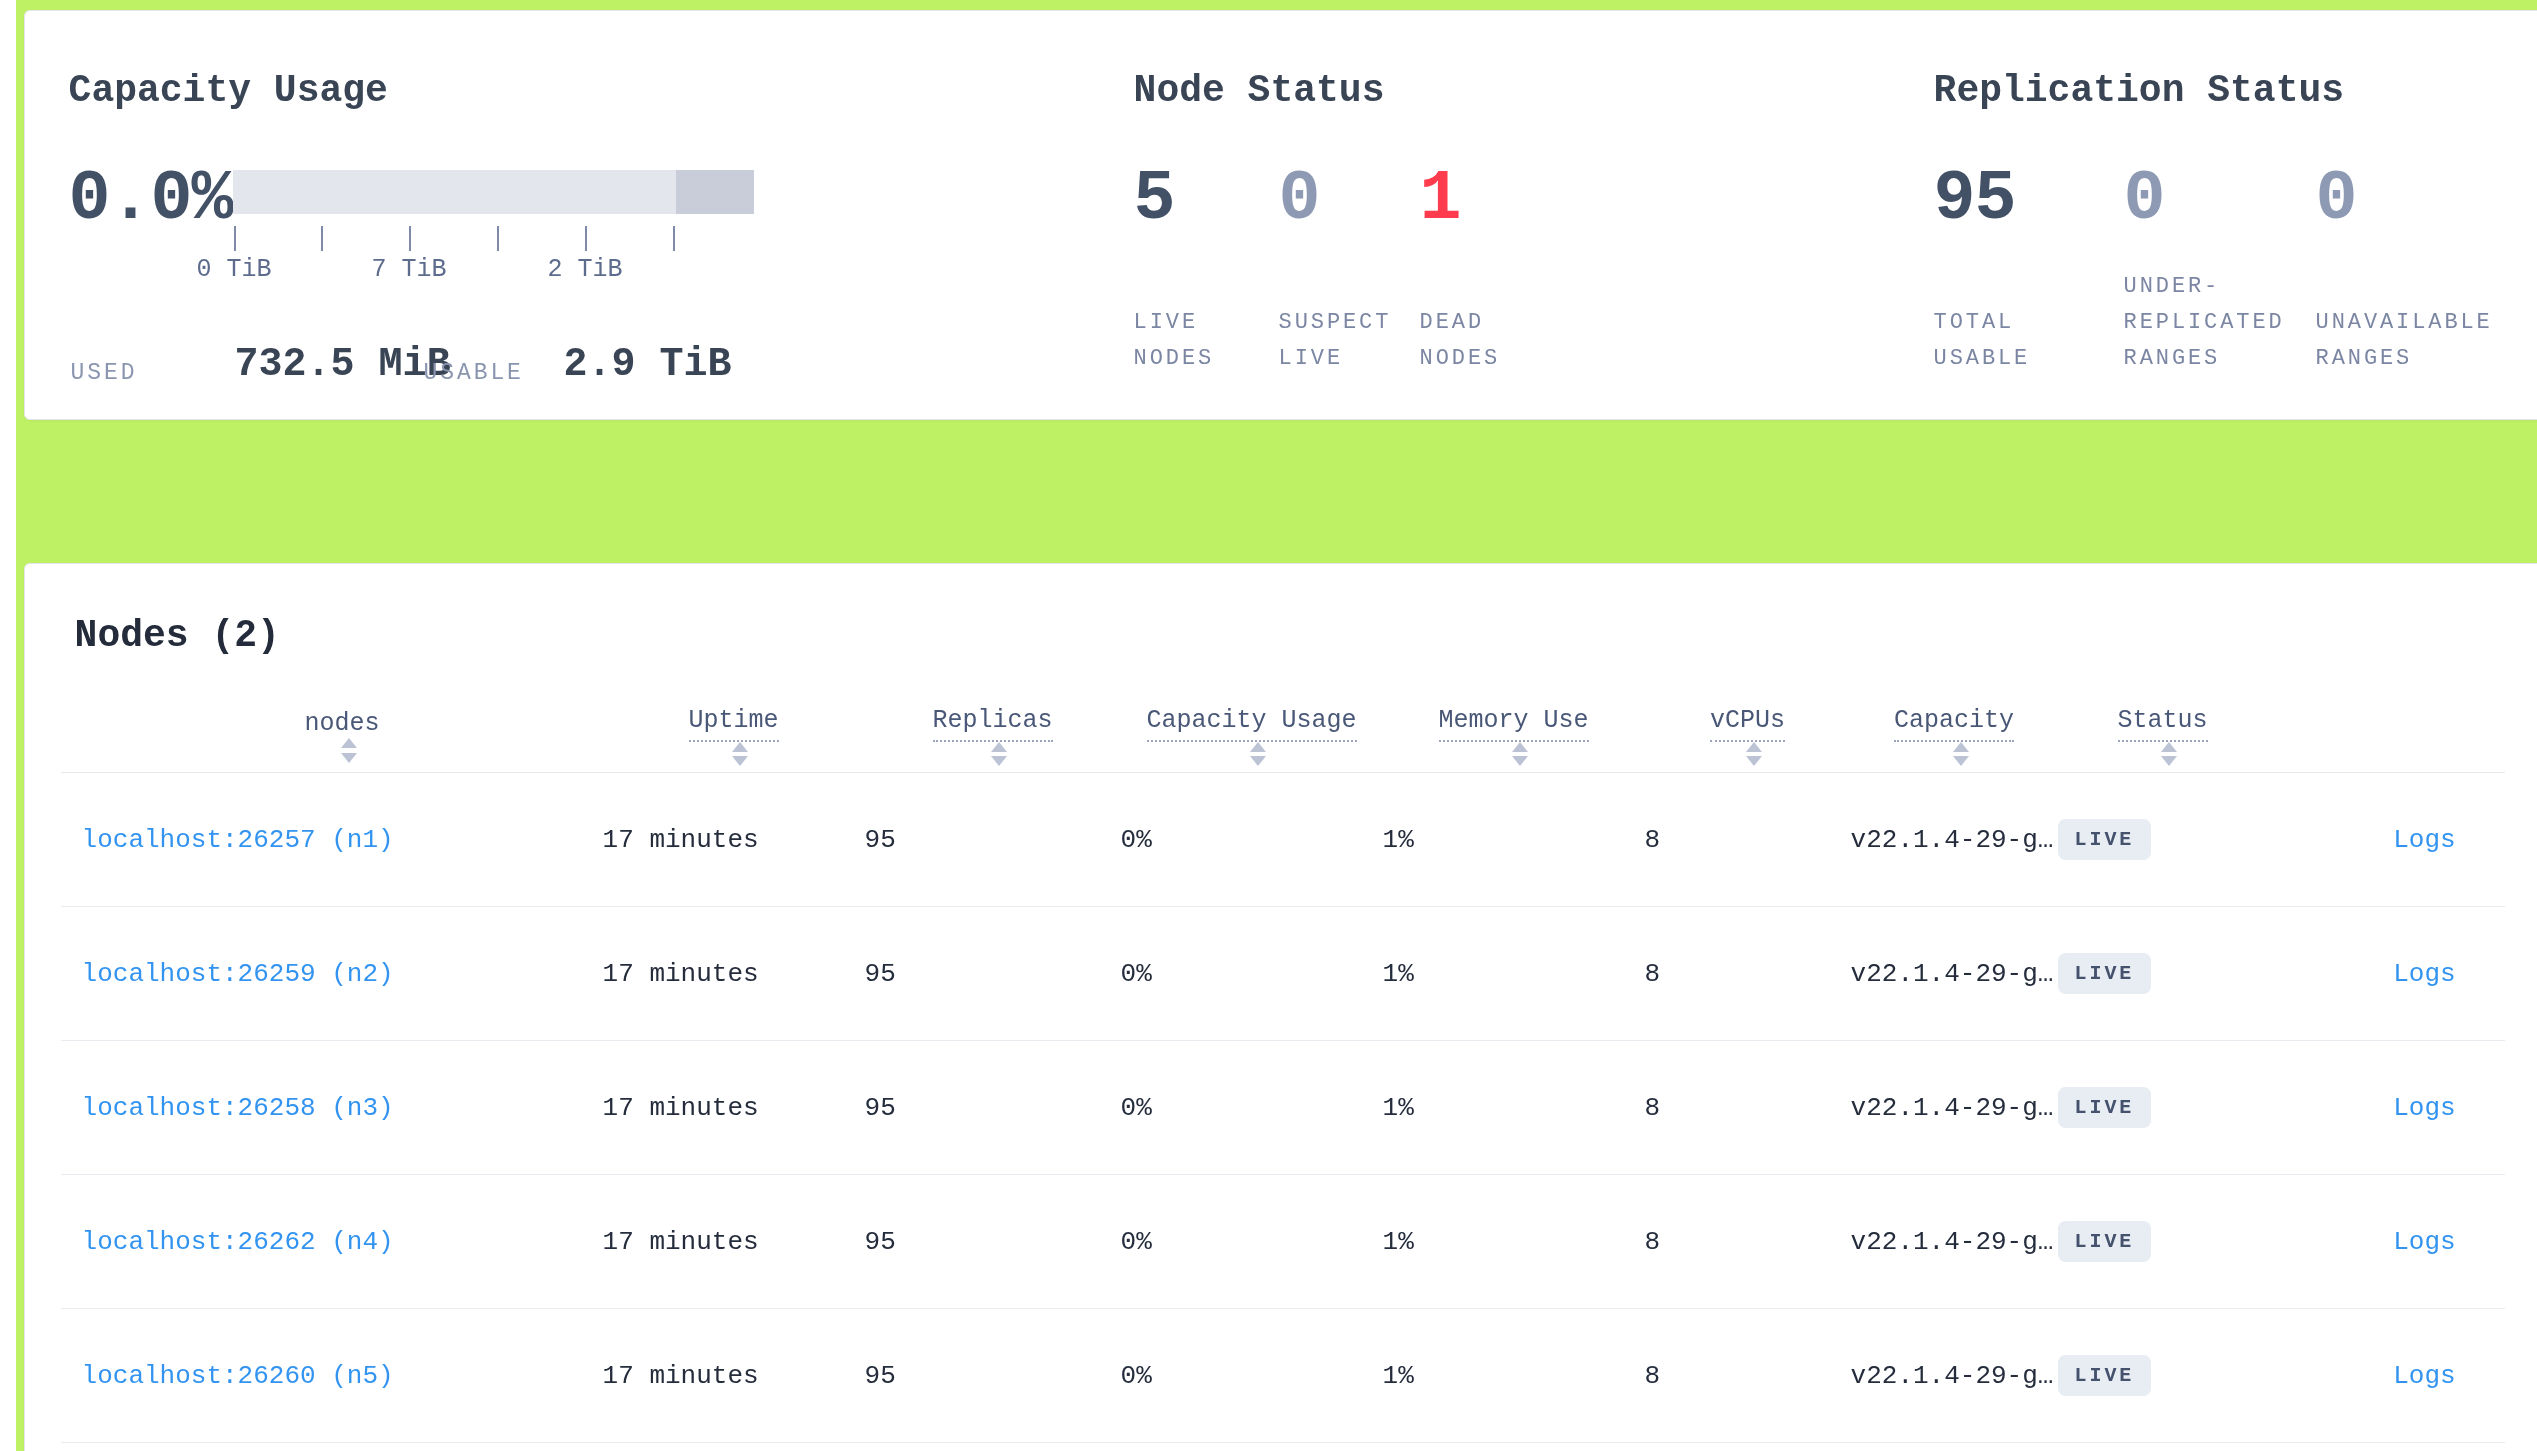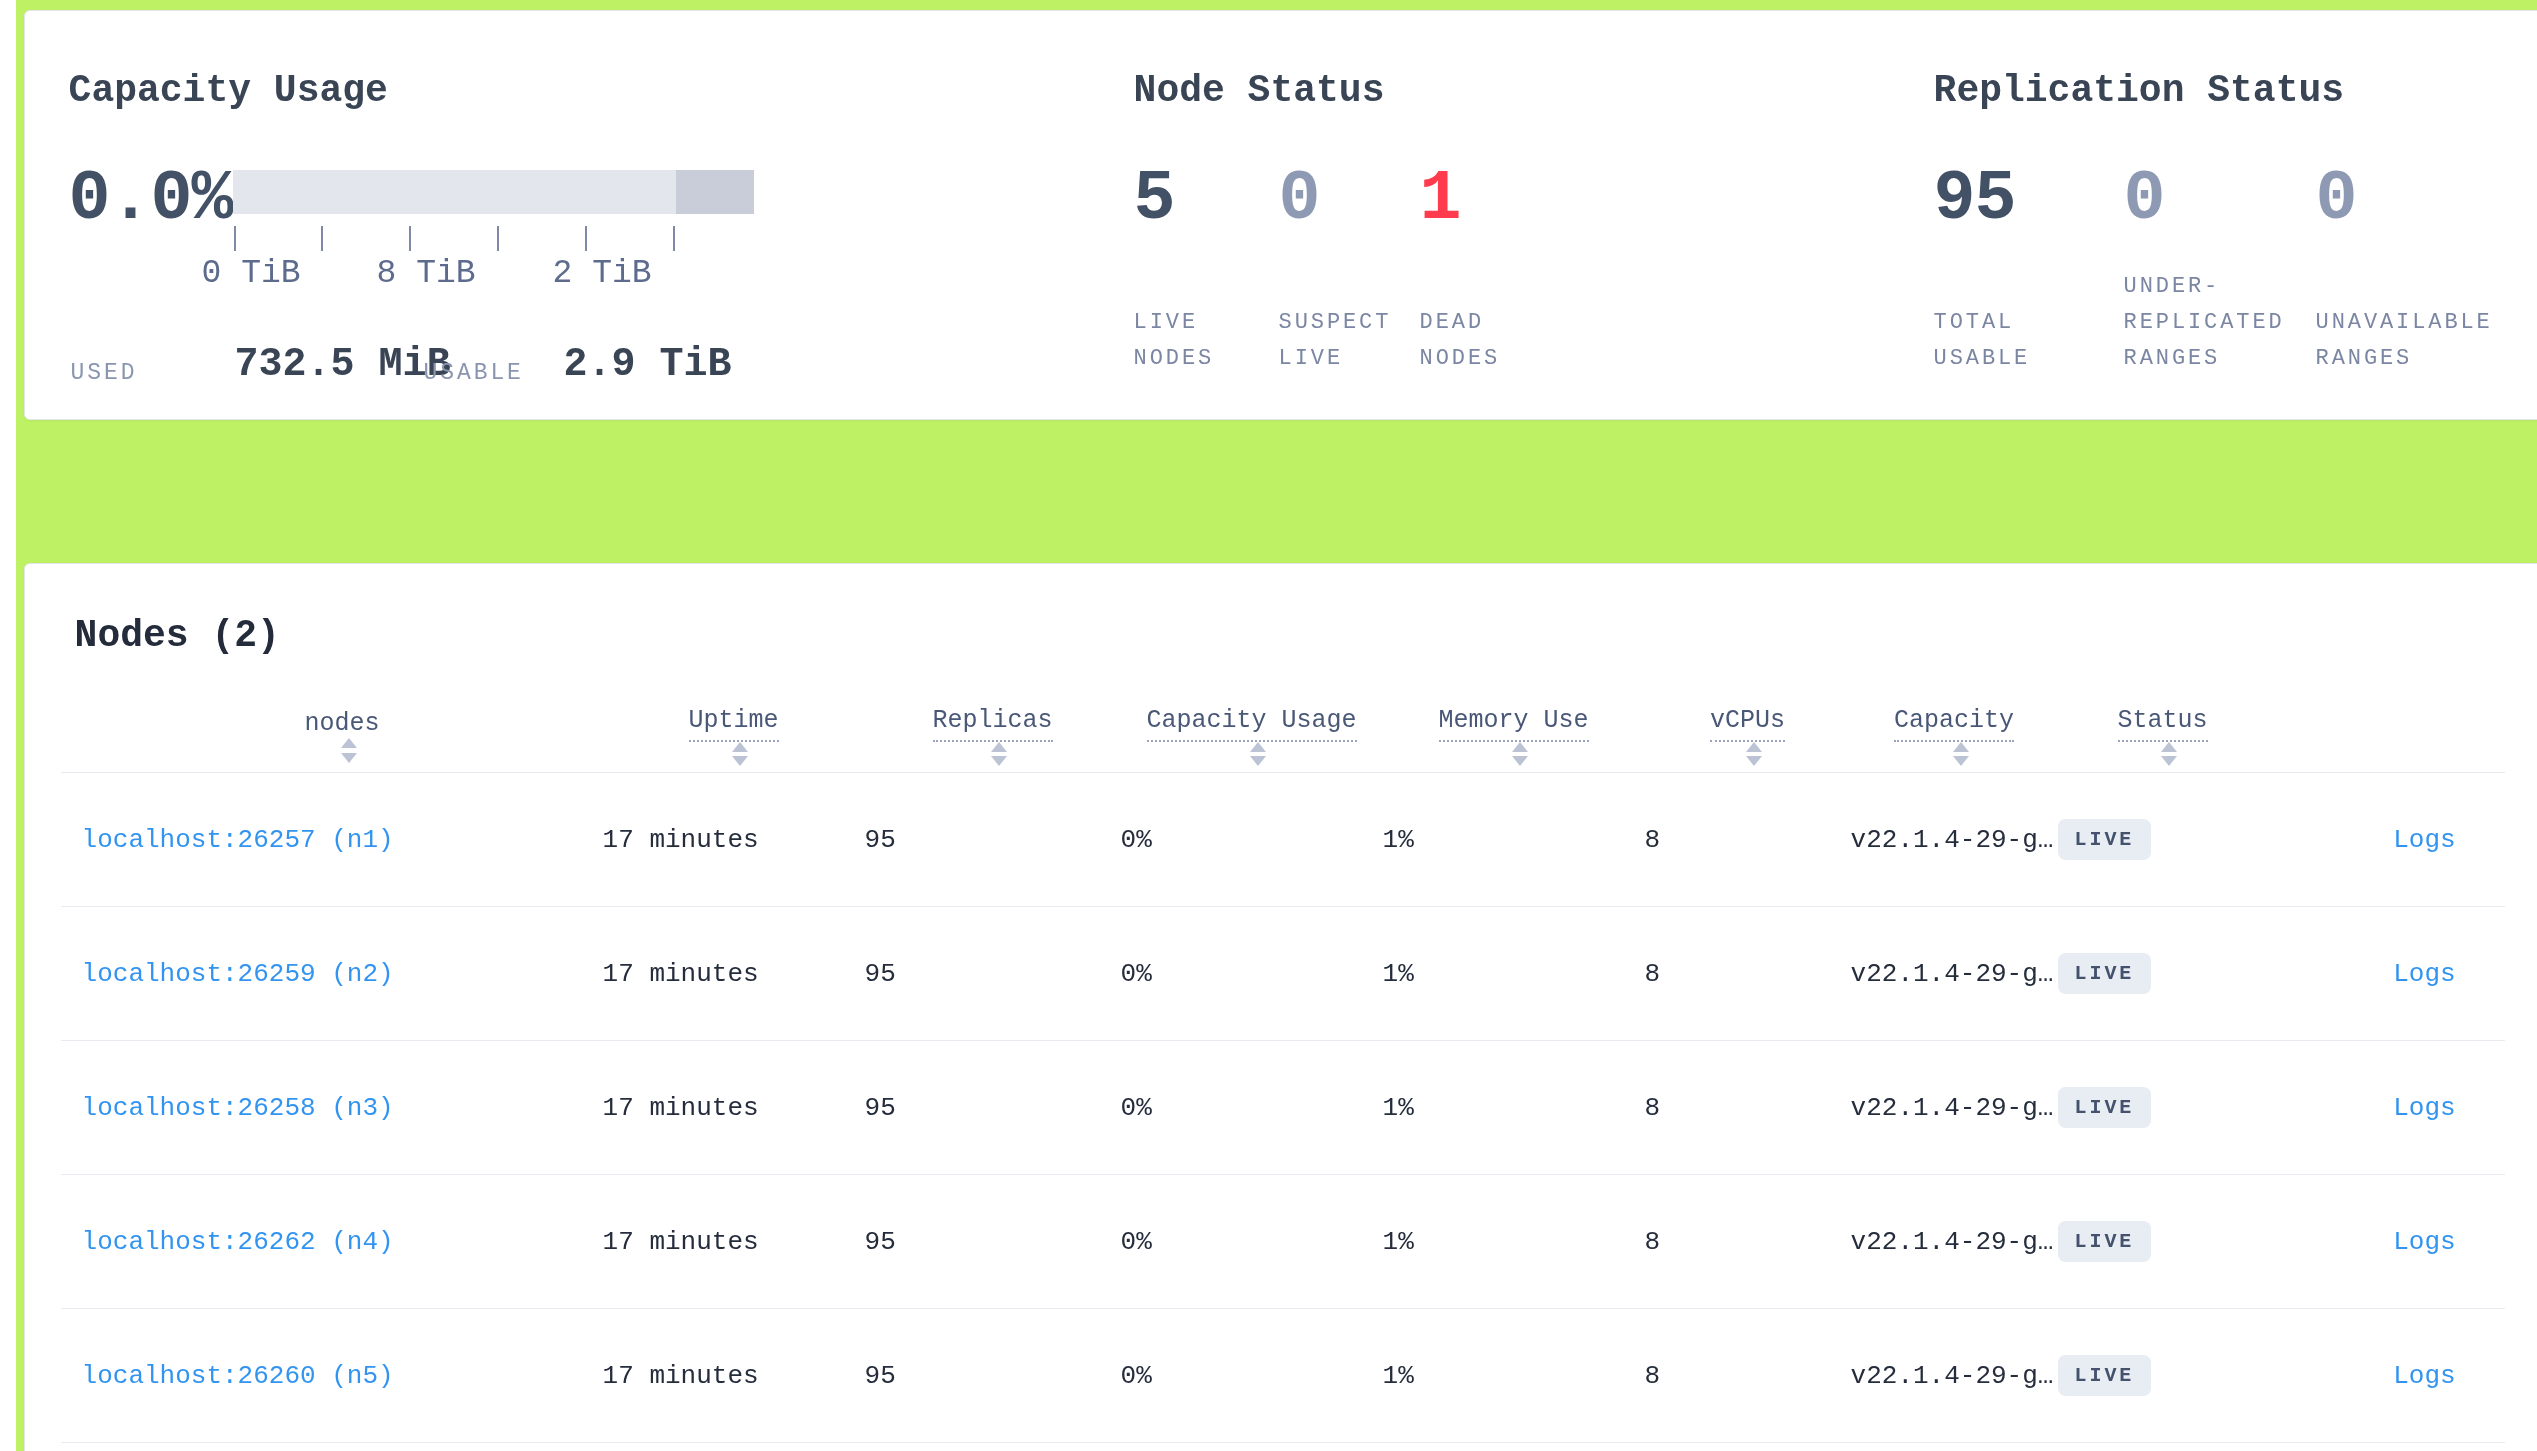--- a/index.html
+++ b/index.html
@@ -32,22 +32,22 @@
   .stat-label{
     position:absolute; font-size:22px; letter-spacing:2.9px; line-height:36px;
     color:#7b86a3; font-weight:500;
   }
 
   
   .gauge-bar{position:absolute; left:208px; top:159px; width:521px; height:44px; background:#e4e6ee;}
   .gauge-tail{position:absolute; right:0; top:0; width:78px; height:44px; background:#c9cdd9;}
   .tick{position:absolute; top:215px; width:2.9px; height:25px; background:#7e8aa8;}
   .tick-label{
-    position:absolute; top:244px; width:133px; text-align:right;
-    font-size:33px; color:#5d6b8d; font-weight:500;
+    position:absolute; top:244px; width:133px; text-align:center;
+    font-size:25px; color:#5d6b8d; font-weight:500;
   }
   .kv-label{position:absolute; top:349px; font-size:23px; letter-spacing:2.9px; color:#8a95af; font-weight:500;}
   .kv-value{position:absolute; top:331px; font-size:40px; font-weight:600; color:#394455; white-space:nowrap;}
 
   
   .selector-inner{position:absolute; left:47px; top:0; height:91px; display:flex; align-items:center; cursor:pointer;}
   .selector-text{font-size:30.5px; font-weight:600; color:#2257eb; line-height:1;}
   .caret-down{
     width:0; height:0; margin-left:36px; margin-top:3.8px;
     border-left:12.4px solid transparent; border-right:12.4px solid transparent;
@@ -93,21 +93,21 @@
     <div class="gauge-bar">
       <div class="gauge-tail"></div>
     </div>
     <div class="tick" style="left:209px;"></div>
     <div class="tick" style="left:296px;"></div>
     <div class="tick" style="left:384px;"></div>
     <div class="tick" style="left:472px;"></div>
     <div class="tick" style="left:560px;"></div>
     <div class="tick" style="left:648px;"></div>
     <div class="tick-label" style="left:143px;">0 TiB</div>
-    <div class="tick-label" style="left:318px;">8 TiB</div>
+    <div class="tick-label" style="left:318px;">7 TiB</div>
     <div class="tick-label" style="left:494px;">2 TiB</div>
     <div class="kv-label" style="left:46px;">USED</div>
     <div class="kv-value" style="left:210px;">732.5 MiB</div>
     <div class="kv-label" style="left:399px;">USABLE</div>
     <div class="kv-value" style="left:539px;">2.9 TiB</div>
 
     <div class="sec-title" style="left:1109px; top:61px;">Node Status</div>
     <div class="bignum" style="left:1109px; top:154px;">5</div>
     <div class="bignum muted" style="left:1254px; top:154px;">0</div>
     <div class="bignum danger" style="left:1395px; top:154px;">1</div>

